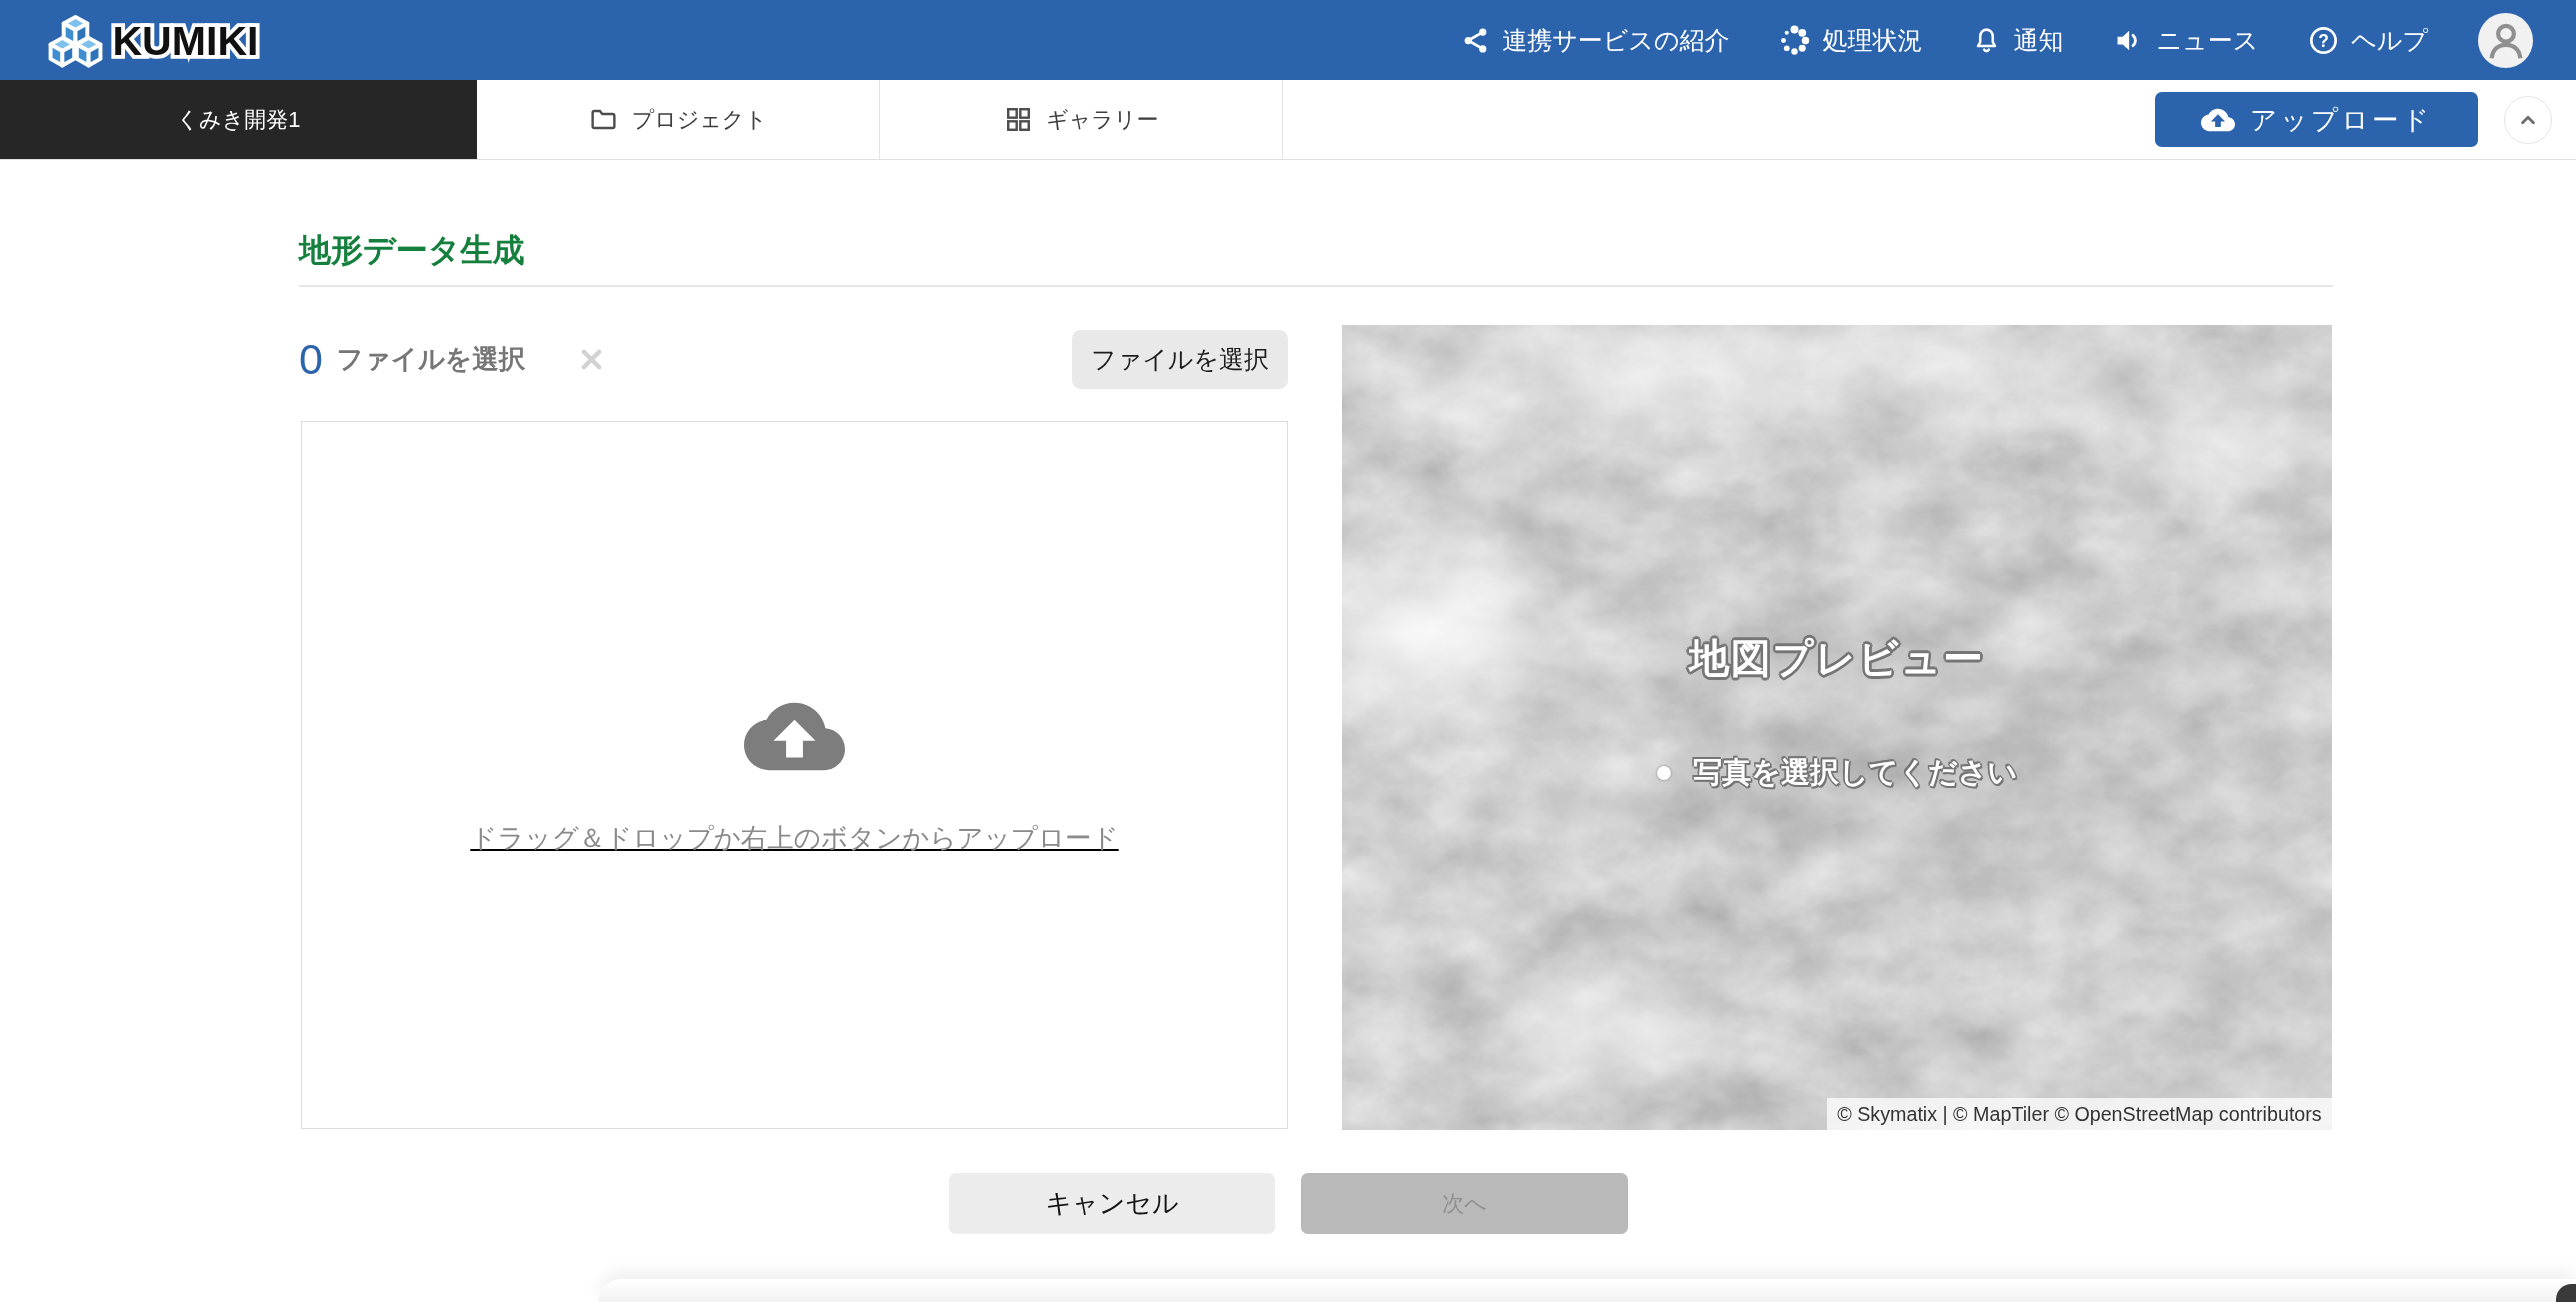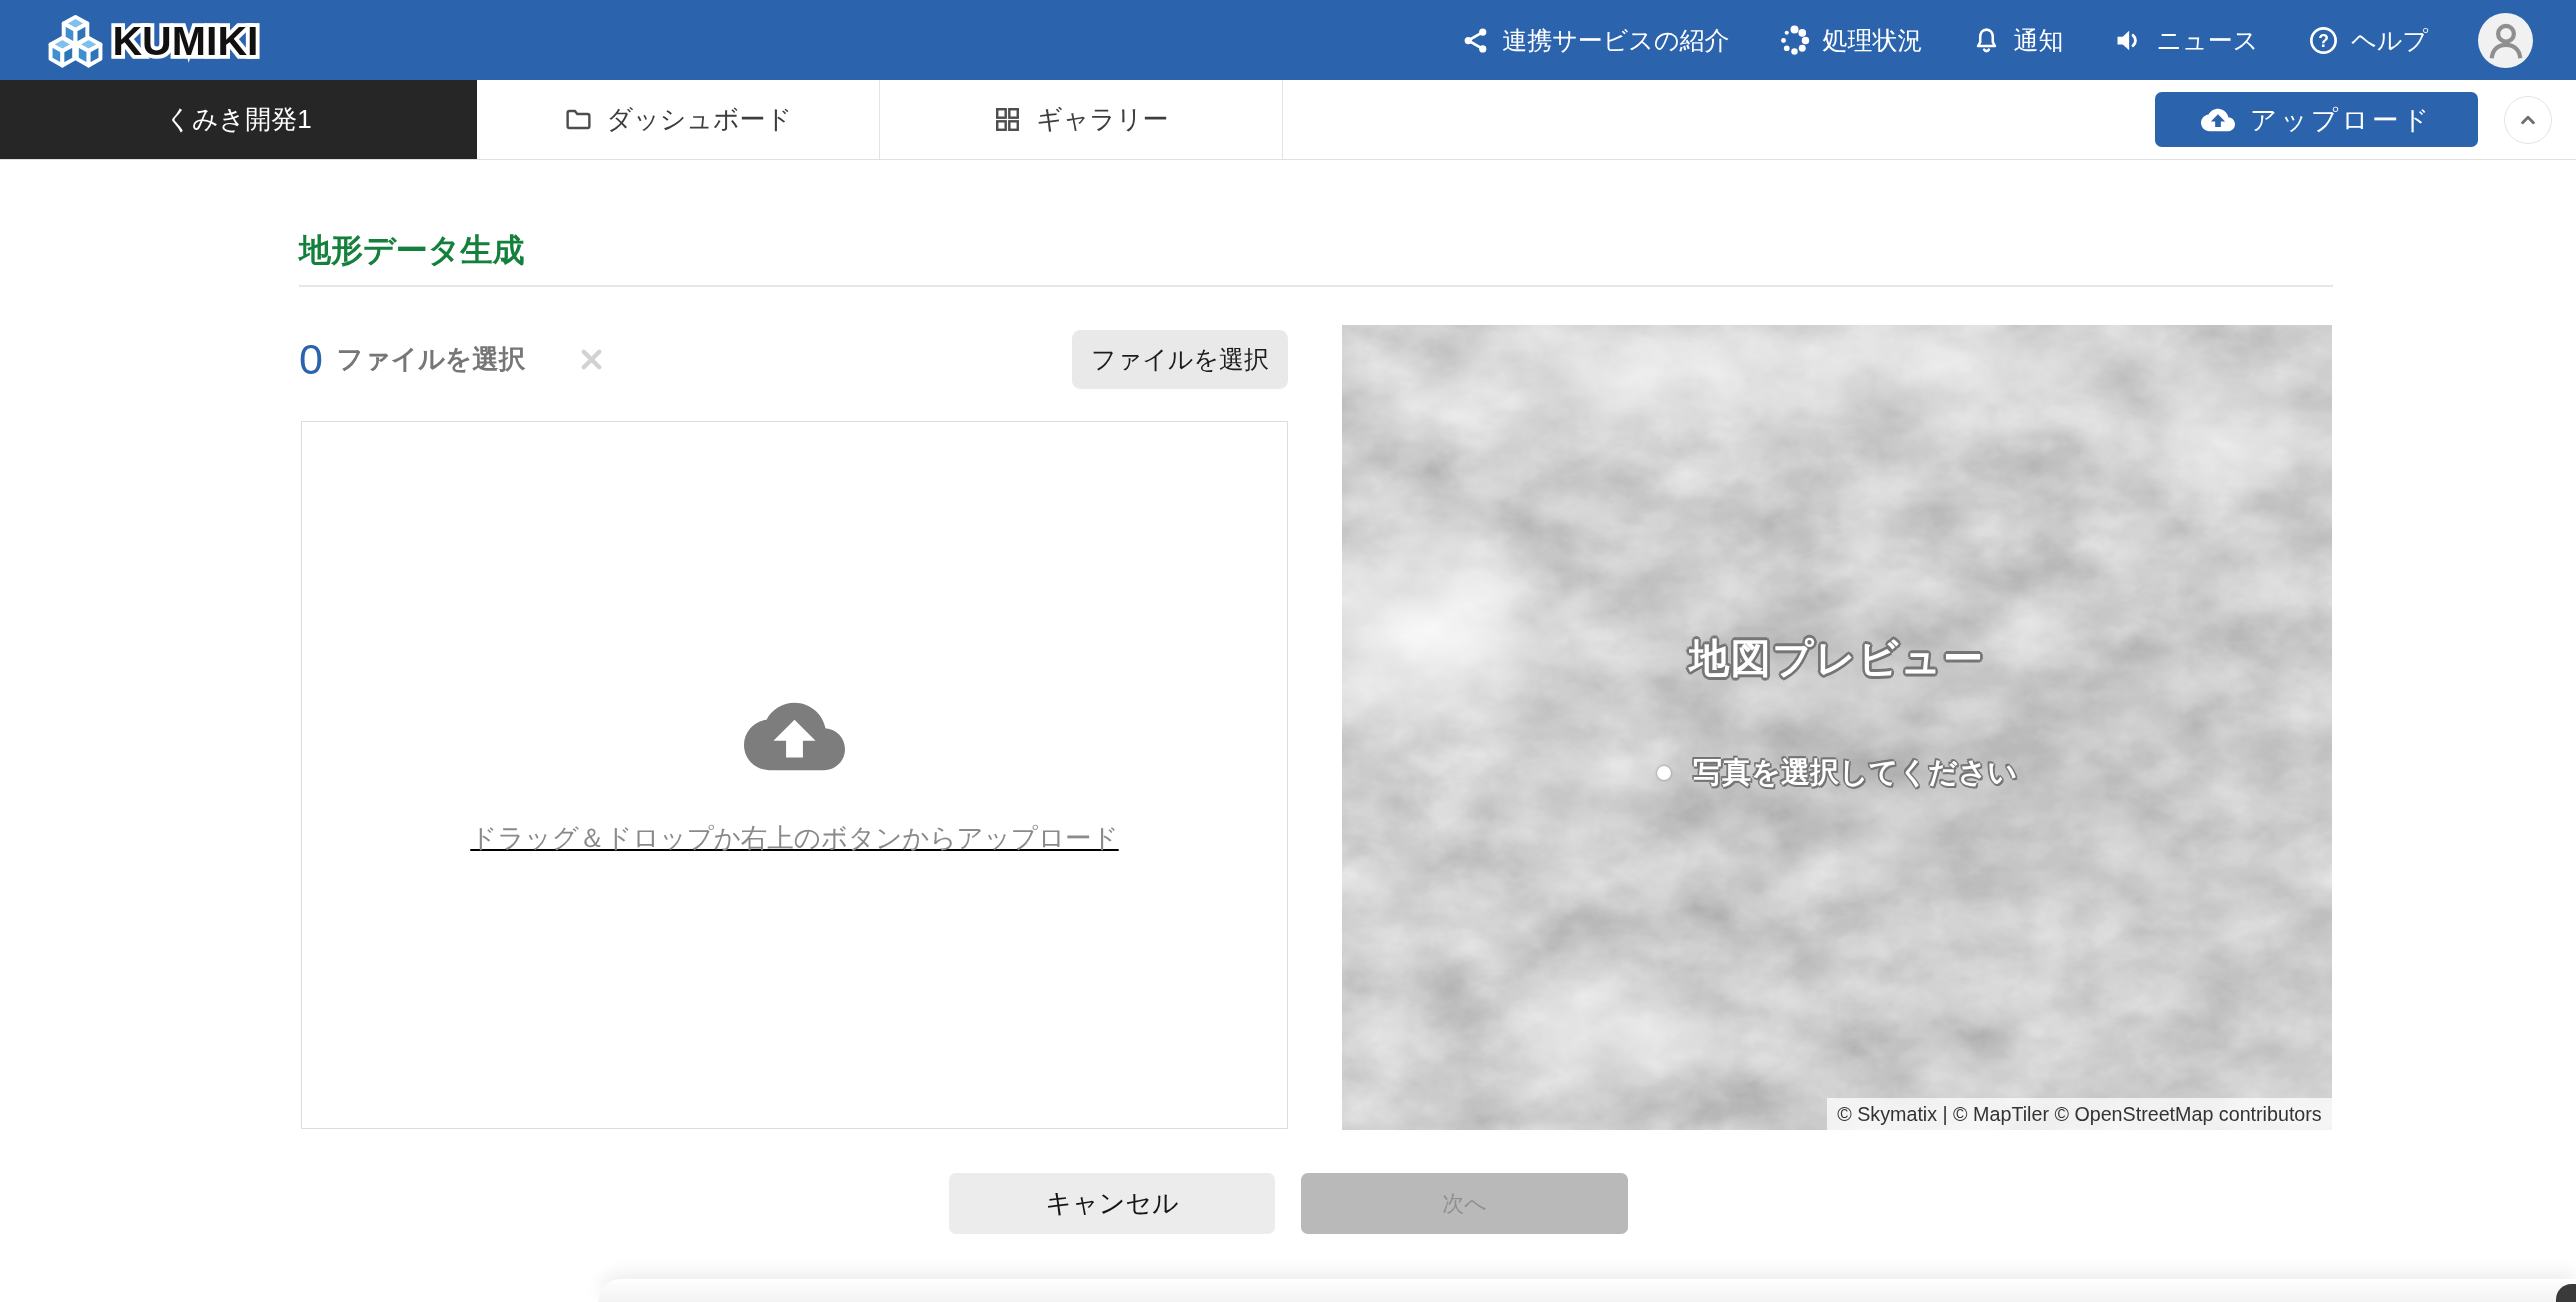--- a/index.html
+++ b/index.html
@@ -13,21 +13,21 @@
   .logo { display:flex; align-items:center; gap:1.7px; cursor:pointer; }
   .topnav { margin-left:auto; display:flex; align-items:center; gap:50px; }
   .nav-item { display:flex; align-items:center; gap:12px; color:#fff; font-size:25px; cursor:pointer; white-space:nowrap; }
   .nav-item svg { display:block; }
   .avatar { width:55px; height:55px; border-radius:50%; background:#f1f1f1; display:flex; align-items:center; justify-content:center; cursor:pointer; }
 
   
   .tabbar { position:absolute; left:0; top:80px; width:100%; height:80px; background:#fff;
             border-bottom:1.7px solid #e0e0e0; display:flex; align-items:stretch; }
   .tab { display:flex; align-items:center; justify-content:center; gap:13.7px;
-         font-size:26px; color:#3d3d3d; font-weight:500; border-right:0.9px solid #e3e3e3; cursor:pointer; }
+         font-size:22px; color:#3d3d3d; font-weight:500; border-right:0.9px solid #e3e3e3; cursor:pointer; }
   .tab.active { width:477px; background:#262626; color:#fff; border-right:none; }
   .tab.plain { width:403px; }
   .tab svg { display:block; }
   .tabbar-actions { margin-left:auto; display:flex; align-items:center; gap:26px; padding-right:24px; }
   .upload-btn { width:323px; height:55px; background:#2b63ad; border:none; border-radius:6.8px;
                 color:#fff; font-size:26.5px; letter-spacing:3.4px; display:flex; align-items:center;
                 justify-content:center; gap:15.4px; cursor:pointer; font-family:inherit; }
   .collapse-btn { width:48px; height:48px; border-radius:50%; background:#fff; border:1.7px solid #e4e4e4;
                   display:flex; align-items:center; justify-content:center; cursor:pointer; }
 
@@ -174,21 +174,21 @@
   </header>
 
   <div class="tabbar">
     <div class="tab active">
       <span>くみき開発1</span>
     </div>
     <div class="tab plain">
       <svg width="29" height="29" viewBox="0 0 24 24">
         <path d="M3 6.5 C3 5.5 3.6 5 4.5 5 L9 5 L11 7.5 L19.5 7.5 C20.4 7.5 21 8.1 21 9 L21 17.5 C21 18.4 20.4 19 19.5 19 L4.5 19 C3.6 19 3 18.4 3 17.5 Z" fill="none" stroke="#4d4d4d" stroke-width="2"></path>
       </svg>
-      <span>ダッシュボード</span>
+      <span>プロジェクト</span>
     </div>
     <div class="tab plain">
       <svg width="29" height="29" viewBox="0 0 24 24">
         <g fill="none" stroke="#4d4d4d" stroke-width="2">
           <rect x="3.5" y="3.5" width="7" height="7"></rect>
           <rect x="13.5" y="3.5" width="7" height="7"></rect>
           <rect x="3.5" y="13.5" width="7" height="7"></rect>
           <rect x="13.5" y="13.5" width="7" height="7"></rect>
         </g>
       </svg>

